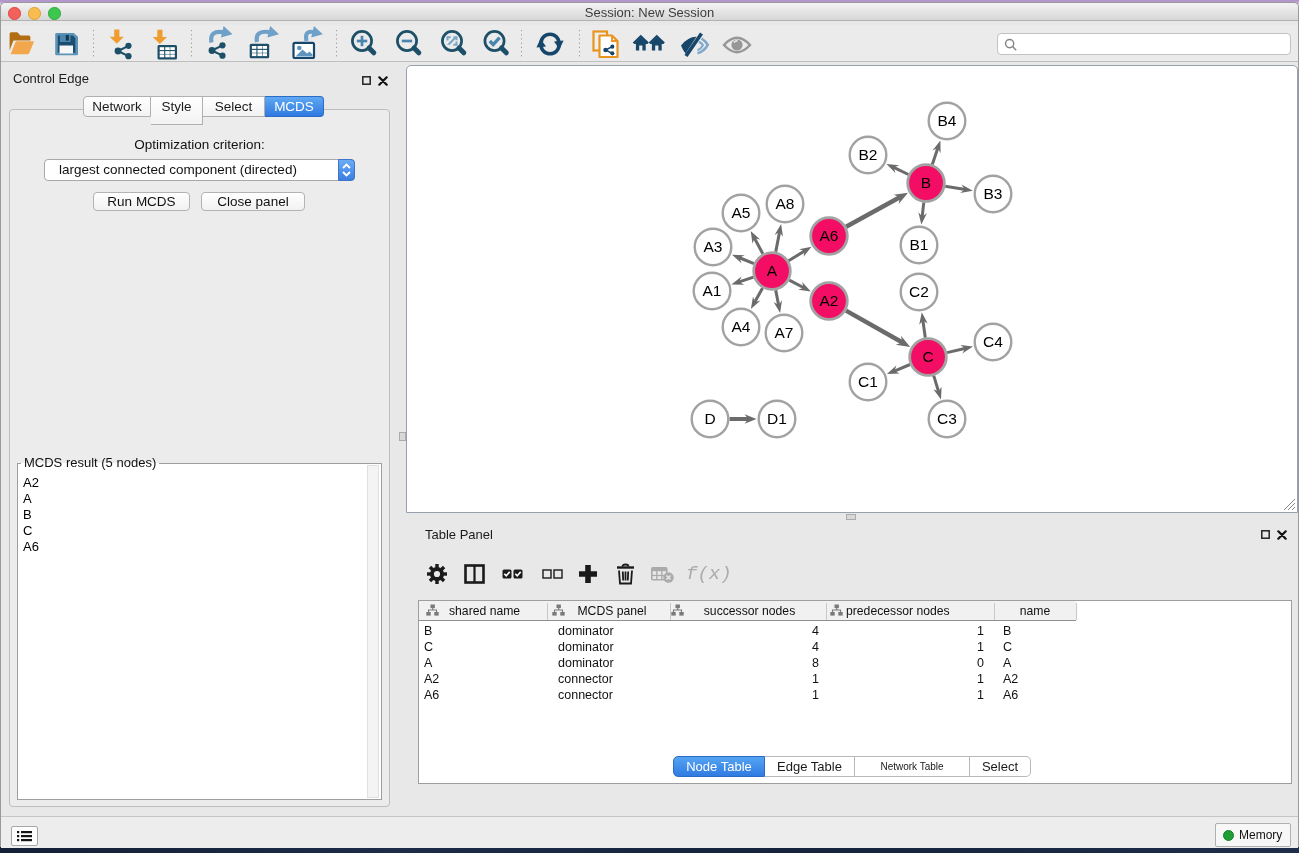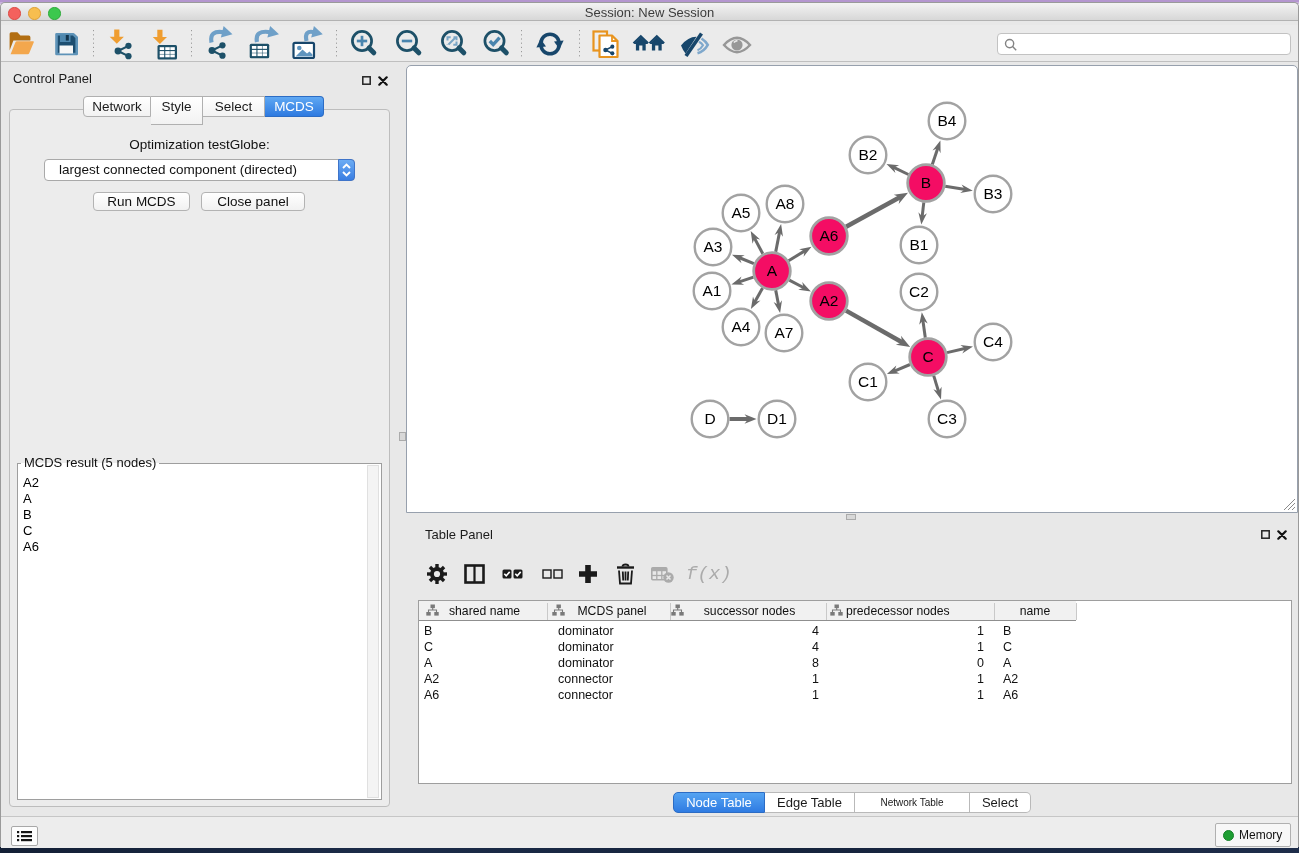--- a/index.html
+++ b/index.html
@@ -123,35 +123,35 @@
         <path d="M723,20 Q729.5,12.8 736,12.8 Q742.5,12.8 749,20 Q742.5,27.2 736,27.2 Q729.5,27.2 723,20 Z" fill="none" stroke="#979797" stroke-width="2.4"></path>
         <circle cx="736" cy="20" r="5.6" fill="#979797"></circle>
         <path d="M732.8,17.6 Q734.2,15.8 736.5,15.6" fill="none" stroke="#e8e8e8" stroke-width="1.7"></path>
       </svg>
 <div class="abs" style="left:996px;top:8px;width:294px;height:22px;background:#fff;border:1px solid #c2c2c2;border-radius:4px"></div>
 <svg class="abs" style="left:1003px;top:13px" width="14" height="14" viewBox="0 0 14 14">
         <circle cx="5.6" cy="5.6" r="4.1" fill="none" stroke="#838383" stroke-width="1.4"></circle>
         <line x1="8.6" y1="8.6" x2="12.2" y2="12.2" stroke="#838383" stroke-width="1.4"></line>
       </svg>
  </div>
-<div class="abs" style="left:12px;top:68px;font-size:13px;color:#1c1c1c">Control Panel</div>
+<div class="abs" style="left:12px;top:68px;font-size:13px;color:#1c1c1c">Control Edge</div>
 <svg class="abs" style="left:361px;top:73px" width="9" height="9" viewBox="0 0 9 9">
       <rect x="0.8" y="0.8" width="7.4" height="7.4" fill="none" stroke="#222" stroke-width="1.5"></rect>
     </svg>
 <svg class="abs" style="left:377px;top:73px" width="10" height="10" viewBox="0 0 10 10">
       <path d="M1.3,1.3 L8.7,8.7 M8.7,1.3 L1.3,8.7" stroke="#111" stroke-width="2.2" stroke-linecap="round"></path>
     </svg>
 <div class="abs" style="left:82px;top:93px;width:241px;height:21px;z-index:3">
       <div style="font-size:13.5px;color:#1b1b1b;text-align:center;border:1px solid #b0b0b0;background:linear-gradient(#ffffff,#f2f2f2);line-height:19px;position:absolute;top:0;height:21px;left:0;width:68px;border-radius:4px 0 0 4px">Network</div>
       <div style="font-size:13.5px;color:#1b1b1b;text-align:center;border:1px solid #b0b0b0;background:linear-gradient(#ffffff,#f2f2f2);line-height:19px;position:absolute;top:0;height:29px;left:68px;width:52px;border-left:none">Style</div>
       <div style="font-size:13.5px;color:#1b1b1b;text-align:center;border:1px solid #b0b0b0;background:linear-gradient(#ffffff,#f2f2f2);line-height:19px;position:absolute;top:0;height:21px;left:120px;width:62px;border-left:none">Select</div>
       <div style="font-size:13.5px;color:#1b1b1b;text-align:center;border:1px solid #b0b0b0;background:linear-gradient(#ffffff,#f2f2f2);line-height:19px;position:absolute;top:0;height:21px;left:182px;width:59px;border-left:none;border-radius:0 4px 4px 0;background:linear-gradient(#5fa8f3,#2e7ae0);color:#fff;border-color:#2c6cc4">MCDS</div>
     </div>
 <div class="abs" style="left:8px;top:106px;width:381px;height:698px;background:#ececec;border:1px solid #bdbdbd;border-radius:4px"></div>
-<div class="abs" style="left:8px;top:134px;width:381px;text-align:center;font-size:13.5px;color:#111">Optimization testGlobe:</div>
+<div class="abs" style="left:8px;top:134px;width:381px;text-align:center;font-size:13.5px;color:#111">Optimization criterion:</div>
 <div class="abs" style="left:43px;top:156px;width:311px;height:22px;background:#fff;border:1px solid #a9a9a9;border-radius:4px;font-size:13.5px;color:#111;line-height:20px;padding-left:14px">largest connected component (directed)<div class="abs" style="right:-1px;top:-1px;width:17px;height:22px;border-radius:0 4px 4px 0;background:linear-gradient(#6cacf4,#3a7ee2);border:1px solid #3f74c9"><svg width="15" height="20" viewBox="0 0 15 20">
           <path d="M4,8 L7.5,4.5 L11,8" fill="none" stroke="#fff" stroke-width="1.9"></path>
           <path d="M4,12 L7.5,15.5 L11,12" fill="none" stroke="#fff" stroke-width="1.9"></path>
         </svg></div></div>
 <div style="position:absolute;height:19px;background:linear-gradient(#ffffff,#f1f1f1);border:1px solid #b3b3b3;border-radius:4px;font-size:13.5px;color:#111;text-align:center;line-height:17px;left:92px;top:189px;width:97px">Run MCDS</div>
 <div style="position:absolute;height:19px;background:linear-gradient(#ffffff,#f1f1f1);border:1px solid #b3b3b3;border-radius:4px;font-size:13.5px;color:#111;text-align:center;line-height:17px;left:200px;top:189px;width:104px">Close panel</div>
 <div class="abs" style="left:16px;top:460px;width:365px;height:337px;background:#fff;border:1px solid #9e9e9e"></div>
 <div class="abs" style="left:20px;top:452px;height:15px;padding:0 3px;font-size:13px;color:#111;background:linear-gradient(#ececec 53%,#ffffff 53%);line-height:15px">MCDS result (5 nodes)</div>
 <div class="abs" style="left:22px;top:472px;font-size:13px;color:#000;line-height:16px">
       <div style="height:16px">A2</div>
@@ -382,21 +382,21 @@
 <div style="position:absolute;font-size:12.5px;color:#111;left:423px;top:669px">A2</div>
 <div style="position:absolute;font-size:12.5px;color:#111;left:557px;top:669px">connector</div>
 <div style="position:absolute;font-size:12.5px;color:#111;left:718px;top:669px;width:100px;text-align:right">1</div>
 <div style="position:absolute;font-size:12.5px;color:#111;left:883px;top:669px;width:100px;text-align:right">1</div>
 <div style="position:absolute;font-size:12.5px;color:#111;left:1002px;top:669px">A2</div>
 <div style="position:absolute;font-size:12.5px;color:#111;left:423px;top:685px">A6</div>
 <div style="position:absolute;font-size:12.5px;color:#111;left:557px;top:685px">connector</div>
 <div style="position:absolute;font-size:12.5px;color:#111;left:718px;top:685px;width:100px;text-align:right">1</div>
 <div style="position:absolute;font-size:12.5px;color:#111;left:883px;top:685px;width:100px;text-align:right">1</div>
 <div style="position:absolute;font-size:12.5px;color:#111;left:1002px;top:685px">A6</div>
-<div class="abs" style="left:672px;top:789px;width:300px;height:21px">
+<div class="abs" style="left:672px;top:753px;width:300px;height:21px">
       <div style="position:absolute;top:0;height:21px;background:#fff;border:1px solid #b9b9b9;font-size:13px;color:#1a1a1a;text-align:center;line-height:19px;left:0;width:92px;border-radius:5px 0 0 5px;background:linear-gradient(#55a4f2,#2f7be2);color:#fff;border-color:#2c6cc4">Node Table</div>
       <div style="position:absolute;top:0;height:21px;background:#fff;border:1px solid #b9b9b9;font-size:13px;color:#1a1a1a;text-align:center;line-height:19px;left:92px;width:90px;border-left:none">Edge Table</div>
       <div style="position:absolute;top:0;height:21px;background:#fff;border:1px solid #b9b9b9;font-size:10px;color:#1a1a1a;text-align:center;line-height:19px;left:182px;width:115px;border-left:none">Network Table</div>
       <div style="position:absolute;top:0;height:21px;background:#fff;border:1px solid #b9b9b9;font-size:13px;color:#1a1a1a;text-align:center;line-height:19px;left:297px;width:61px;border-left:none;border-radius:0 5px 5px 0">Select</div>
     </div>
     <div class="abs" style="left:0;top:813px;width:1297px;height:32px;background:#ededed;border-top:1px solid #c6c6c6"></div>
 <div class="abs" style="left:10px;top:823px;width:27px;height:20px;background:#fdfdfd;border:1px solid #a8a8a8;border-radius:2px"><svg width="25" height="18" viewBox="0 0 25 18">
         <g fill="#151515">
           <rect x="5" y="4" width="2.2" height="2.2"></rect>
           <rect x="9" y="4" width="11" height="2.2"></rect>

